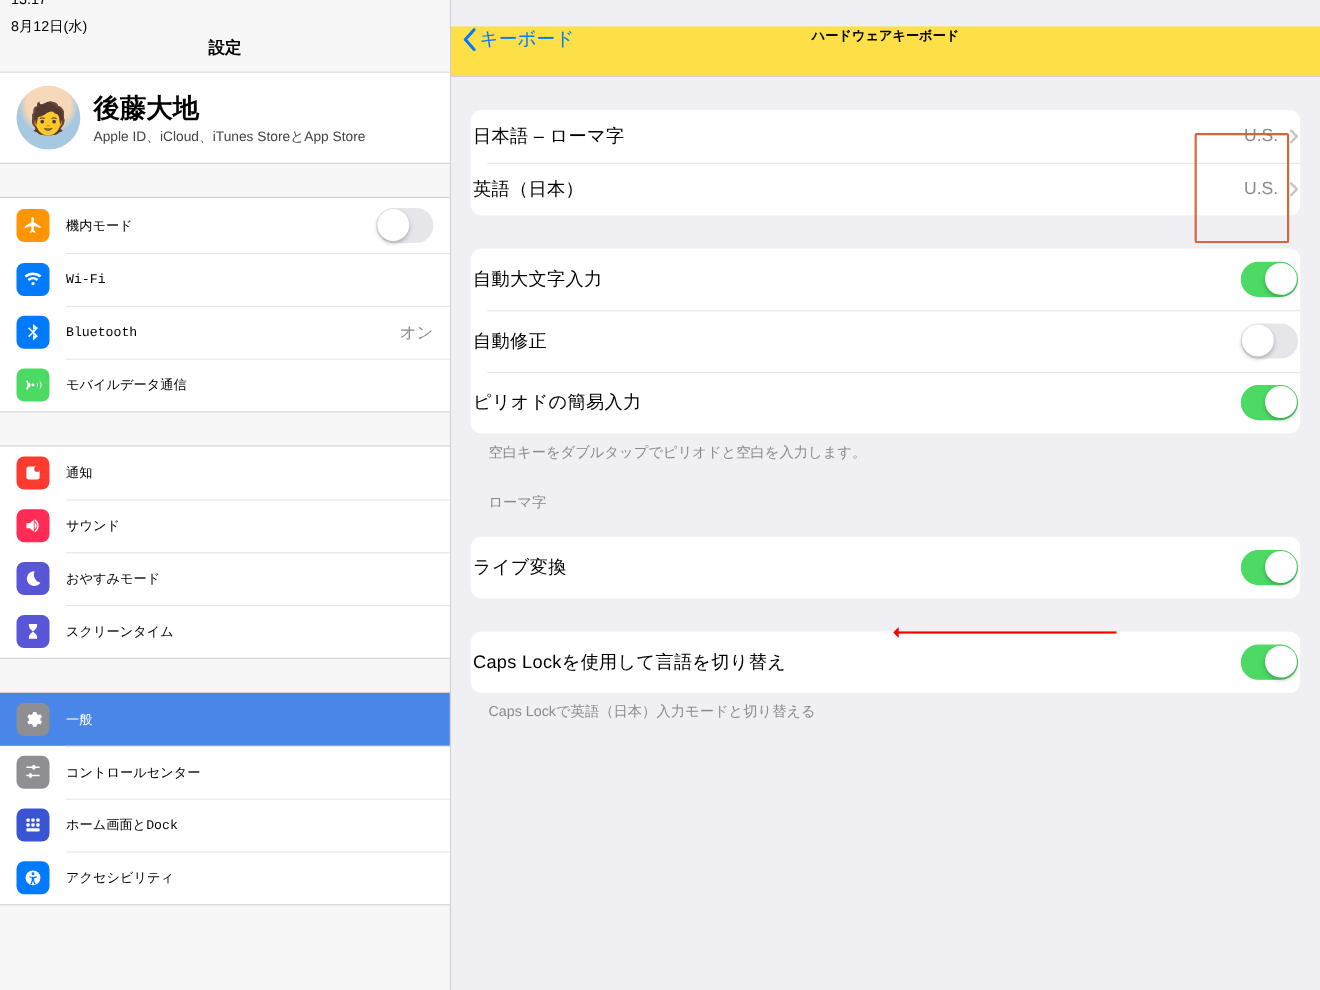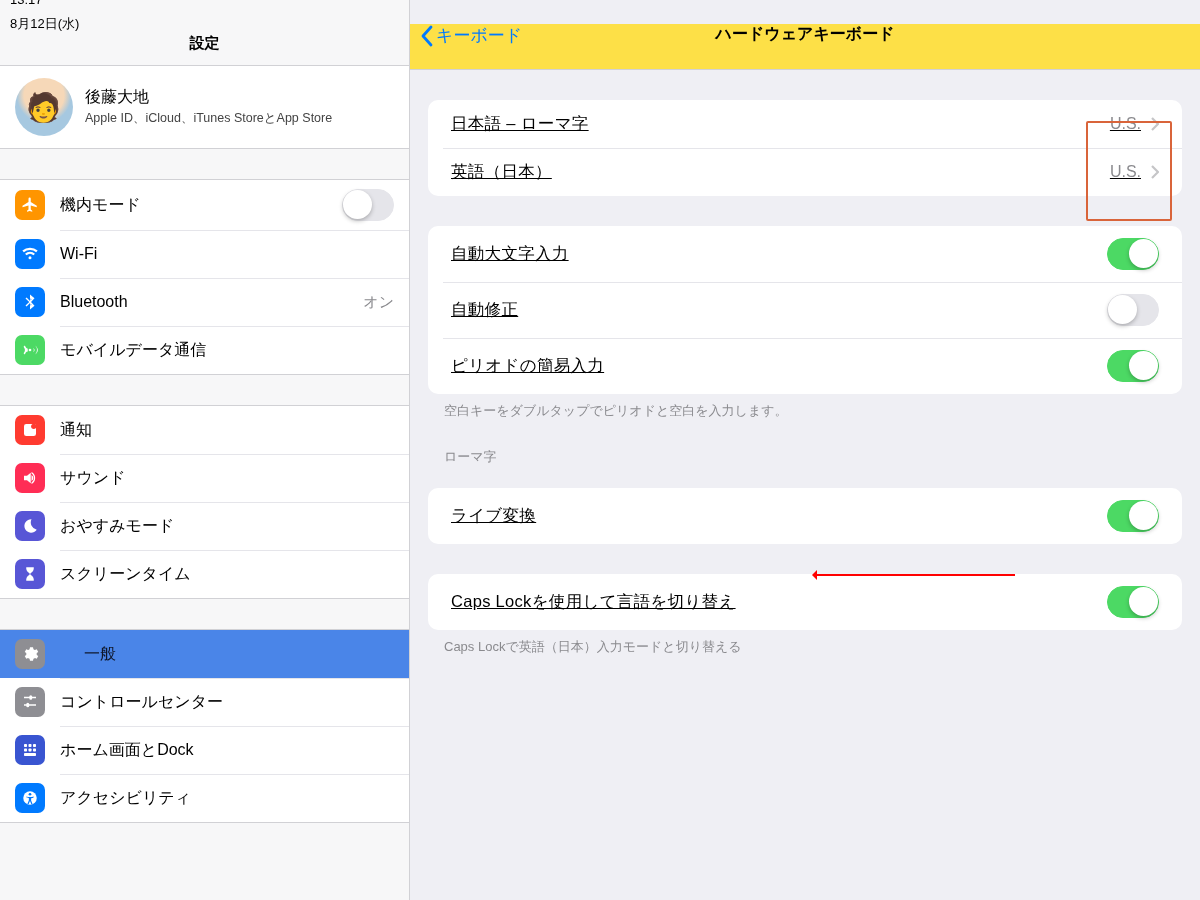--- a/index.html
+++ b/index.html
@@ -71,42 +71,42 @@
     padding: 12px 15px;
     border-top: 1px solid var(--sep);
     border-bottom: 1px solid var(--sep);
   }
   .avatar {
     width: 58px; height: 58px; border-radius: 50%;
     background: radial-gradient(circle at 50% 30%, #f6d8b8 0 40%, #a6c8e0 55%);
     margin-right: 12px; flex-shrink: 0;
     display:flex;align-items:center;justify-content:center;font-size:28px;
   }
-  .profile-name { font-size: 16px; font-weight: 400; margin-bottom: 2px; }
+  .profile-name { font-size: 24px; font-weight: 700; margin-bottom: 2px; }
   .profile-sub { font-size: 12.5px; color: #444; }
 
   .group { background: var(--cell-bg); border-top: 1px solid var(--sep); border-bottom: 1px solid var(--sep); margin-top: 30px; }
   .row {
     display: flex; align-items: center;
     padding: 9px 15px; min-height: 46px;
     position: relative;
   }
   .row + .row::before {
     content: ""; position: absolute; top: 0; left: 60px; right: 0; height: 1px; background: var(--sep-light);
   }
-  .row.selected { background: var(--sel-blue); color: #0f172a; gap: 24px; }
+  .row.selected { background: var(--sel-blue); color: #ffffff; }
   .row.selected .icon-box { filter: brightness(1); }
   .icon-box {
     width: 30px; height: 30px; border-radius: 7px;
     display: flex; align-items: center; justify-content: center;
     margin-right: 15px; flex-shrink: 0;
     color: #fff;
   }
   .icon-box svg { width: 18px; height: 18px; }
-  .row-label { font-size: 16px; }
+  .row-label { font-size: 12px; font-family: Liberation Mono, monospace; }
   .row-value { margin-left: auto; color: var(--text-sec); font-size: 15px; }
 
   
   .toggle {
     margin-left: auto;
     width: 52px; height: 32px; border-radius: 16px;
     background: #e5e5ea; position: relative; transition: background .15s;
     border: 1.5px solid #e5e5ea;
   }
   .toggle.on { background: var(--green); border-color: var(--green); }
@@ -131,36 +131,35 @@
     border-bottom: 1px solid var(--sep);
     background: #fde047;
   }
   .back {
     display: flex; align-items: center; gap: 2px;
     color: var(--accent); font-size: 17px;
   }
   .back svg { width: 14px; height: 22px; }
   .nav-title {
     position: absolute; left: 0; right: 0; text-align: center;
-    font-size: 16px; font-weight: 600; pointer-events: none;
+    font-size: 12px; font-weight: 600; pointer-events: none;
   }
   .content { padding: 0 0 20px; overflow-y: auto; height: calc(100% - 46px); }
 
   .d-group {
     background: var(--cell-bg);
     border-radius: 10px;
     margin: 30px 18px 0;
     overflow: hidden;
   }
   .d-group.plain { margin-top: 14px; }
   .d-row {
     display: flex; align-items: center;
-    padding: 12px 23px; min-height: 48px;
+    padding: 12px 2px; min-height: 48px;
     position: relative;
-    text-decoration: underline;
   }
   .d-row + .d-row::before {
     content: ""; position: absolute; top: 0; left: 15px; right: 0; height: 1px; background: var(--sep-light);
   }
   .d-label { font-size: 16.5px; letter-spacing: .3px; }
   .d-value { margin-left: auto; color: var(--text-sec); font-size: 16px; }
   .chev { width: 8px; height: 14px; margin-left: 10px; }
   .chev path { stroke: #c5c5c7; stroke-width: 2.2; fill: none; }
 
   .footer-note { font-size: 13px; color: var(--text-sec); padding: 8px 34px 0; }

